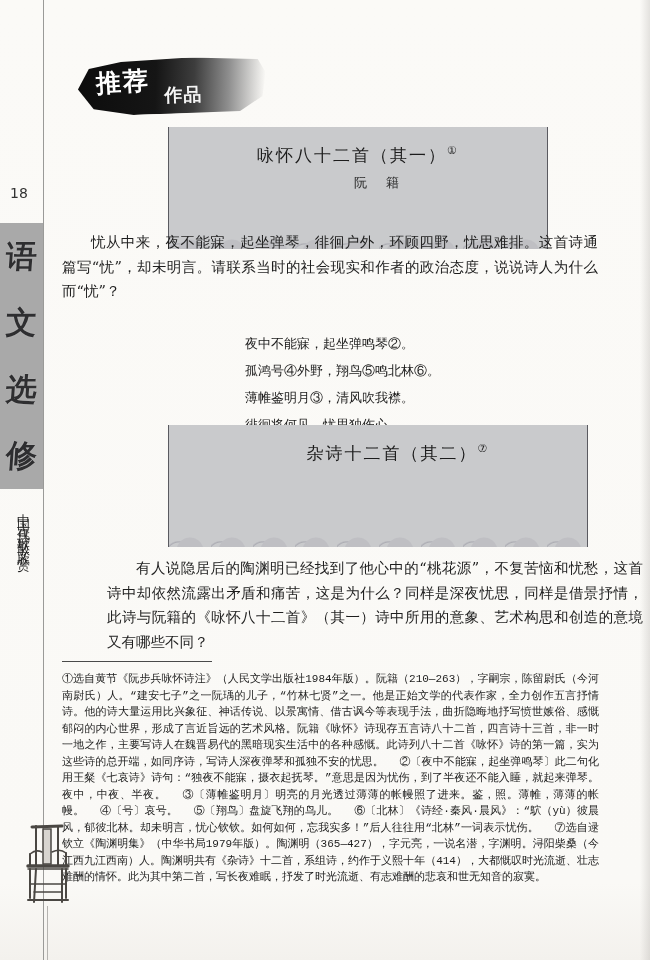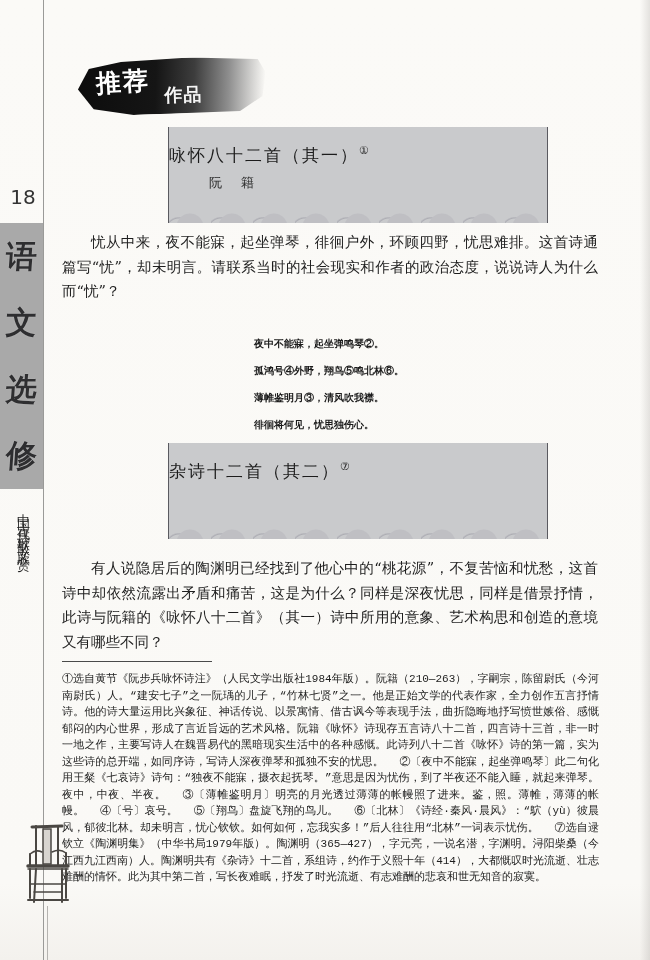--- a/index.html
+++ b/index.html
@@ -7,58 +7,58 @@
     position:relative;width:650px;height:960px;margin:0 auto;
     background:linear-gradient(180deg,#fbfaf7 0%,#faf9f6 92%,#f3f1ed 100%);
     overflow:hidden;
     font-family:"DejaVu Serif","Liberation Serif",serif;
     color:#222;
   }
   .edge-shade{position:absolute;right:0;top:0;width:10px;height:100%;
     background:linear-gradient(90deg,rgba(0,0,0,0) 0%,rgba(120,115,110,.18) 100%);}
   
   .margin-rule{position:absolute;left:43px;top:0;width:1px;height:960px;background:#9a9a98;}
-  .page-number{position:absolute;left:10px;top:185px;width:26px;text-align:center;
-    font-family:"DejaVu Sans","Liberation Sans",sans-serif;font-size:20px;color:#333;}
+  .page-number{position:absolute;left:10px;top:185px;width:26px;text-align:left;
+    font-family:"DejaVu Sans","Liberation Sans",sans-serif;font-size:14px;color:#333;}
   .series-block{position:absolute;left:0;top:223px;width:43px;height:266px;background:#a9a9a9;
     display:flex;flex-direction:column;justify-content:space-around;align-items:center;}
   .series-block .cchar{font-size:31px;line-height:1;color:#2e2e30;font-weight:bold;
     transform:skewX(-4deg);text-shadow:0 0 1px rgba(255,255,255,.5);}
   .series-subtitle{position:absolute;left:14px;top:503px;height:210px;
     writing-mode:vertical-rl;text-orientation:upright;letter-spacing:5px;
     font-size:13px;color:#1f1f1f;}
   .chair{position:absolute;left:22px;top:822px;}
   .chair-tail{position:absolute;left:47px;top:906px;width:1px;height:54px;background:#b5b3b0;}
   
   .banner{position:absolute;left:76px;top:58px;width:190px;height:56px;transform:rotate(-1.5deg);}
   .banner-ink{position:absolute;inset:0;
     background:linear-gradient(93deg,#0c0c0c 0%,#151515 42%,#3d3d3d 62%,#8f8f8f 80%,rgba(170,170,170,0) 99%);
     clip-path:polygon(1% 52%,7% 16%,24% 5%,60% 0%,96% 6%,100% 30%,98% 72%,86% 98%,30% 100%,9% 88%);}
   .banner-t1{position:absolute;left:20px;top:6px;color:#fff;font-size:25px;font-weight:bold;
     letter-spacing:2px;transform:rotate(-2deg);}
   .banner-t2{position:absolute;left:88px;top:25px;color:#f4f4f4;font-size:18px;font-weight:bold;
     letter-spacing:1px;}
   
-  .workbox{position:absolute;left:168px;width:378px;height:96px;background:#c9cacc;
-    border-left:1px solid #5a5a60;border-right:1px solid #5a5a60;text-align:left;}
+  .workbox{position:absolute;left:168px;width:378px;height:122px;background:#c9cacc;
+    border-left:1px solid #5a5a60;border-right:1px solid #5a5a60;text-align:center;}
   .workbox .scallops{position:absolute;left:0;bottom:0;width:100%;height:26px;opacity:.75;
     background-image:
       radial-gradient(circle at 21px 30px,#bcbcc1 13px,rgba(0,0,0,0) 14px),
       radial-gradient(circle at 21px 30px,rgba(0,0,0,0) 10px,#9c9ca4 11px,rgba(0,0,0,0) 12.5px),
       radial-gradient(circle at 10px 34px,rgba(0,0,0,0) 12px,#a4a4ac 13px,rgba(0,0,0,0) 14.5px);
     background-size:42px 26px,42px 26px,42px 26px;background-repeat:repeat-x;}
   .work-title{margin-top:17px;font-size:17px;letter-spacing:2px;color:#1c1c1c;}
   .work-title sup{font-size:11px;}
   .work-author{margin-top:7px;font-size:13px;letter-spacing:3px;color:#2a2a2a;margin-left:40px;}
   
   .intro{position:absolute;left:62px;width:536px;font-size:14.5px;line-height:24.5px;
     text-align:justify;text-indent:2em;color:#1e1e1e;}
   .intro1{top:230px;}
-  .intro2{top:556px;}
-  .poem{position:absolute;left:254px;top:330px;font-size:10px;line-height:27px;color:#1b1b1b;font-weight:bold;}
+  .intro2{top:556px;margin-left:45px;}
+  .poem{position:absolute;left:245px;top:330px;font-size:13px;line-height:27px;color:#1b1b1b;}
   
   .footnote-sep{position:absolute;left:62px;top:661px;width:150px;height:1px;background:#4a4a4a;}
   .footnotes{position:absolute;left:62px;top:671px;width:537px;font-size:11px;line-height:16.5px;
     text-align:justify;color:#1d1d1d;}
   .footnote-item{margin-right:1.1em;font-family:Liberation Mono, monospace;}
   .footnote-item:last-child{margin-right:0;}
 </style>
 </head>
 <body>
 
@@ -90,21 +90,21 @@
 
   <div class="intro intro1">忧从中来，夜不能寐，起坐弹琴，徘徊户外，环顾四野，忧思难排。这首诗通篇写“忧”，却未明言。请联系当时的社会现实和作者的政治态度，说说诗人为什么而“忧”？</div>
 
   <div class="poem">
     <div>夜中不能寐，起坐弹鸣琴②。</div>
     <div>孤鸿号④外野，翔鸟⑤鸣北林⑥。</div>
     <div>薄帷鉴明月③，清风吹我襟。</div>
     <div>徘徊将何见，忧思独伤心。</div>
   </div>
 
-  <div class="workbox" style="top:443px;">
+  <div class="workbox" style="top:425px;padding-left:40px;">
     <div class="work-title"><span>杂诗十二首（其二）</span><sup>⑦</sup></div>
     <div class="scallops"></div>
   </div>
 
   <div class="intro intro2">有人说隐居后的陶渊明已经找到了他心中的“桃花源”，不复苦恼和忧愁，这首诗中却依然流露出矛盾和痛苦，这是为什么？同样是深夜忧思，同样是借景抒情，此诗与阮籍的《咏怀八十二首》（其一）诗中所用的意象、艺术构思和创造的意境又有哪些不同？</div>
 
   <div class="footnote-sep"></div>
   <div class="footnotes">
     <span class="footnote-item">①选自黄节《阮步兵咏怀诗注》（人民文学出版社1984年版）。阮籍（210—263），字嗣宗，陈留尉氏（今河南尉氏）人。“建安七子”之一阮瑀的儿子，“竹林七贤”之一。他是正始文学的代表作家，全力创作五言抒情诗。他的诗大量运用比兴象征、神话传说、以景寓情、借古讽今等表现手法，曲折隐晦地抒写愤世嫉俗、感慨郁闷的内心世界，形成了言近旨远的艺术风格。阮籍《咏怀》诗现存五言诗八十二首，四言诗十三首，非一时一地之作，主要写诗人在魏晋易代的黑暗现实生活中的各种感慨。此诗列八十二首《咏怀》诗的第一篇，实为这些诗的总开端，如同序诗，写诗人深夜弹琴和孤独不安的忧思。</span>
     <span class="footnote-item">②〔夜中不能寐，起坐弹鸣琴〕此二句化用王粲《七哀诗》诗句：“独夜不能寐，摄衣起抚琴。”意思是因为忧伤，到了半夜还不能入睡，就起来弹琴。夜中，中夜、半夜。</span>

